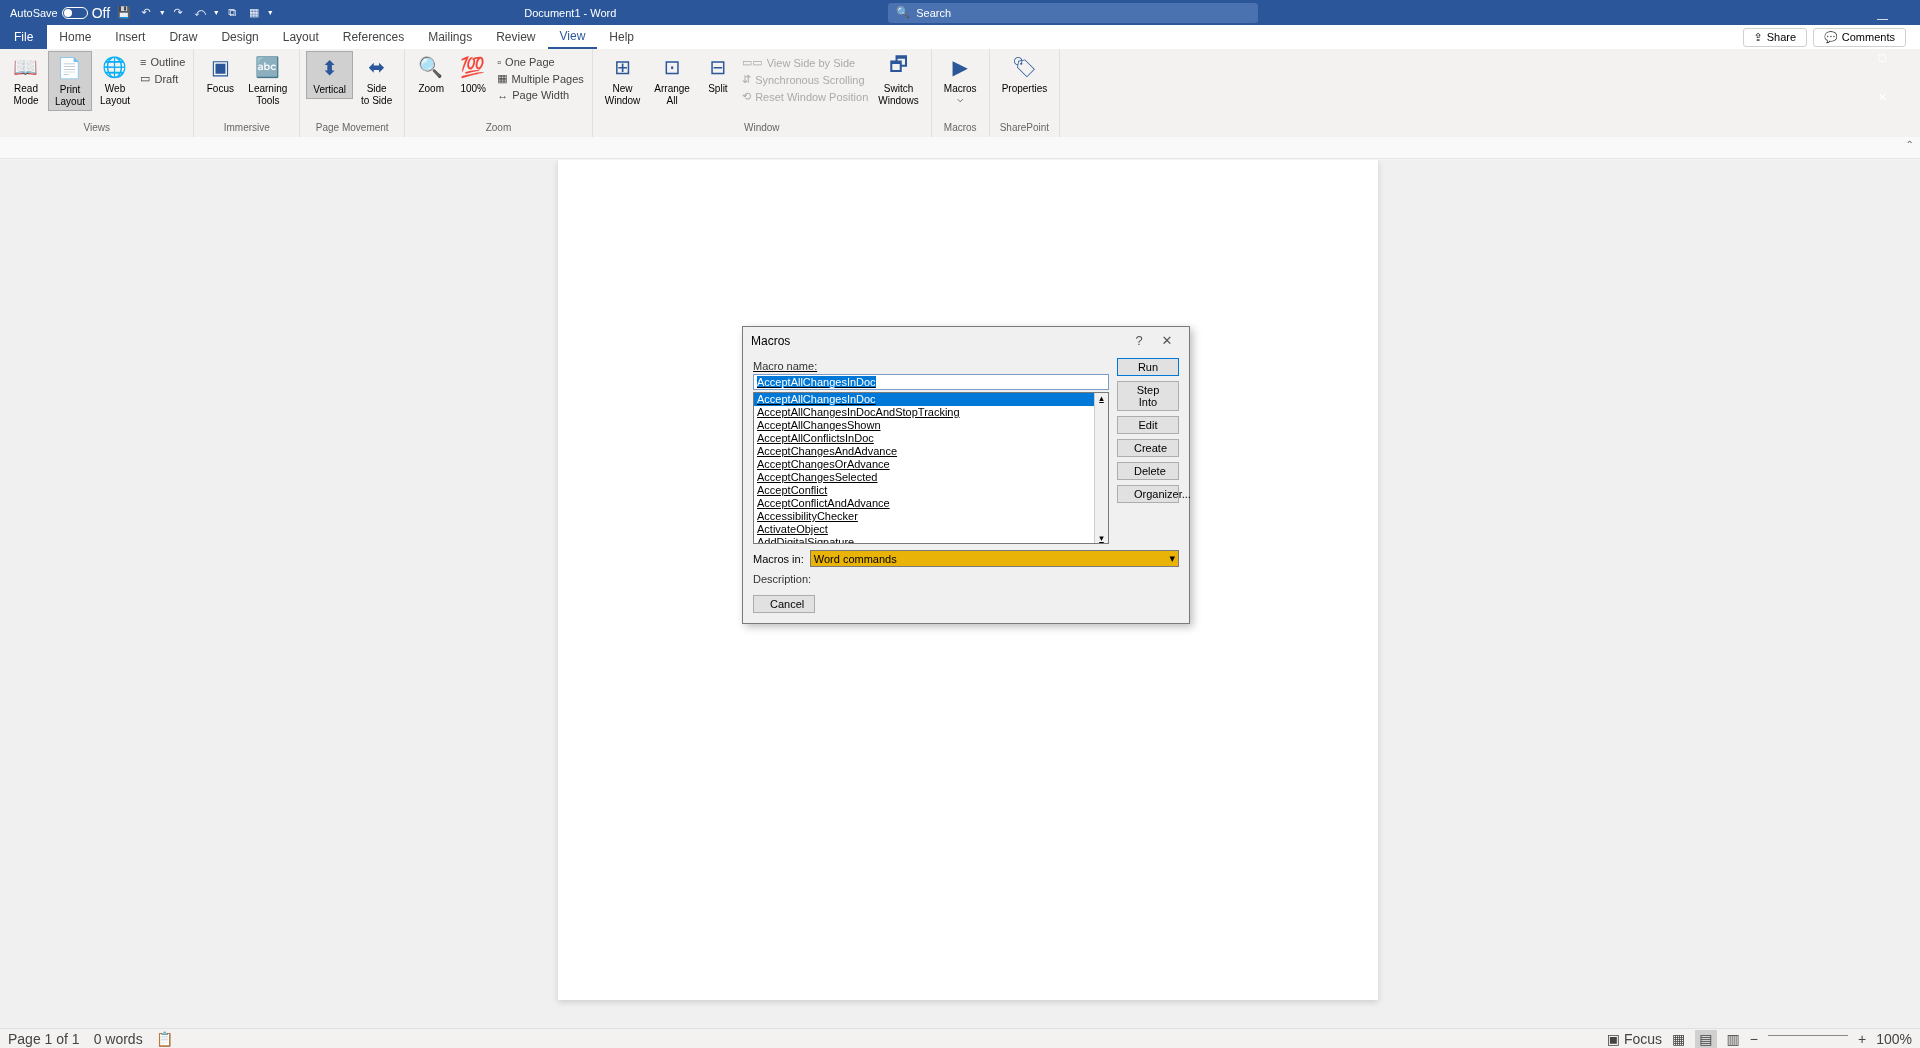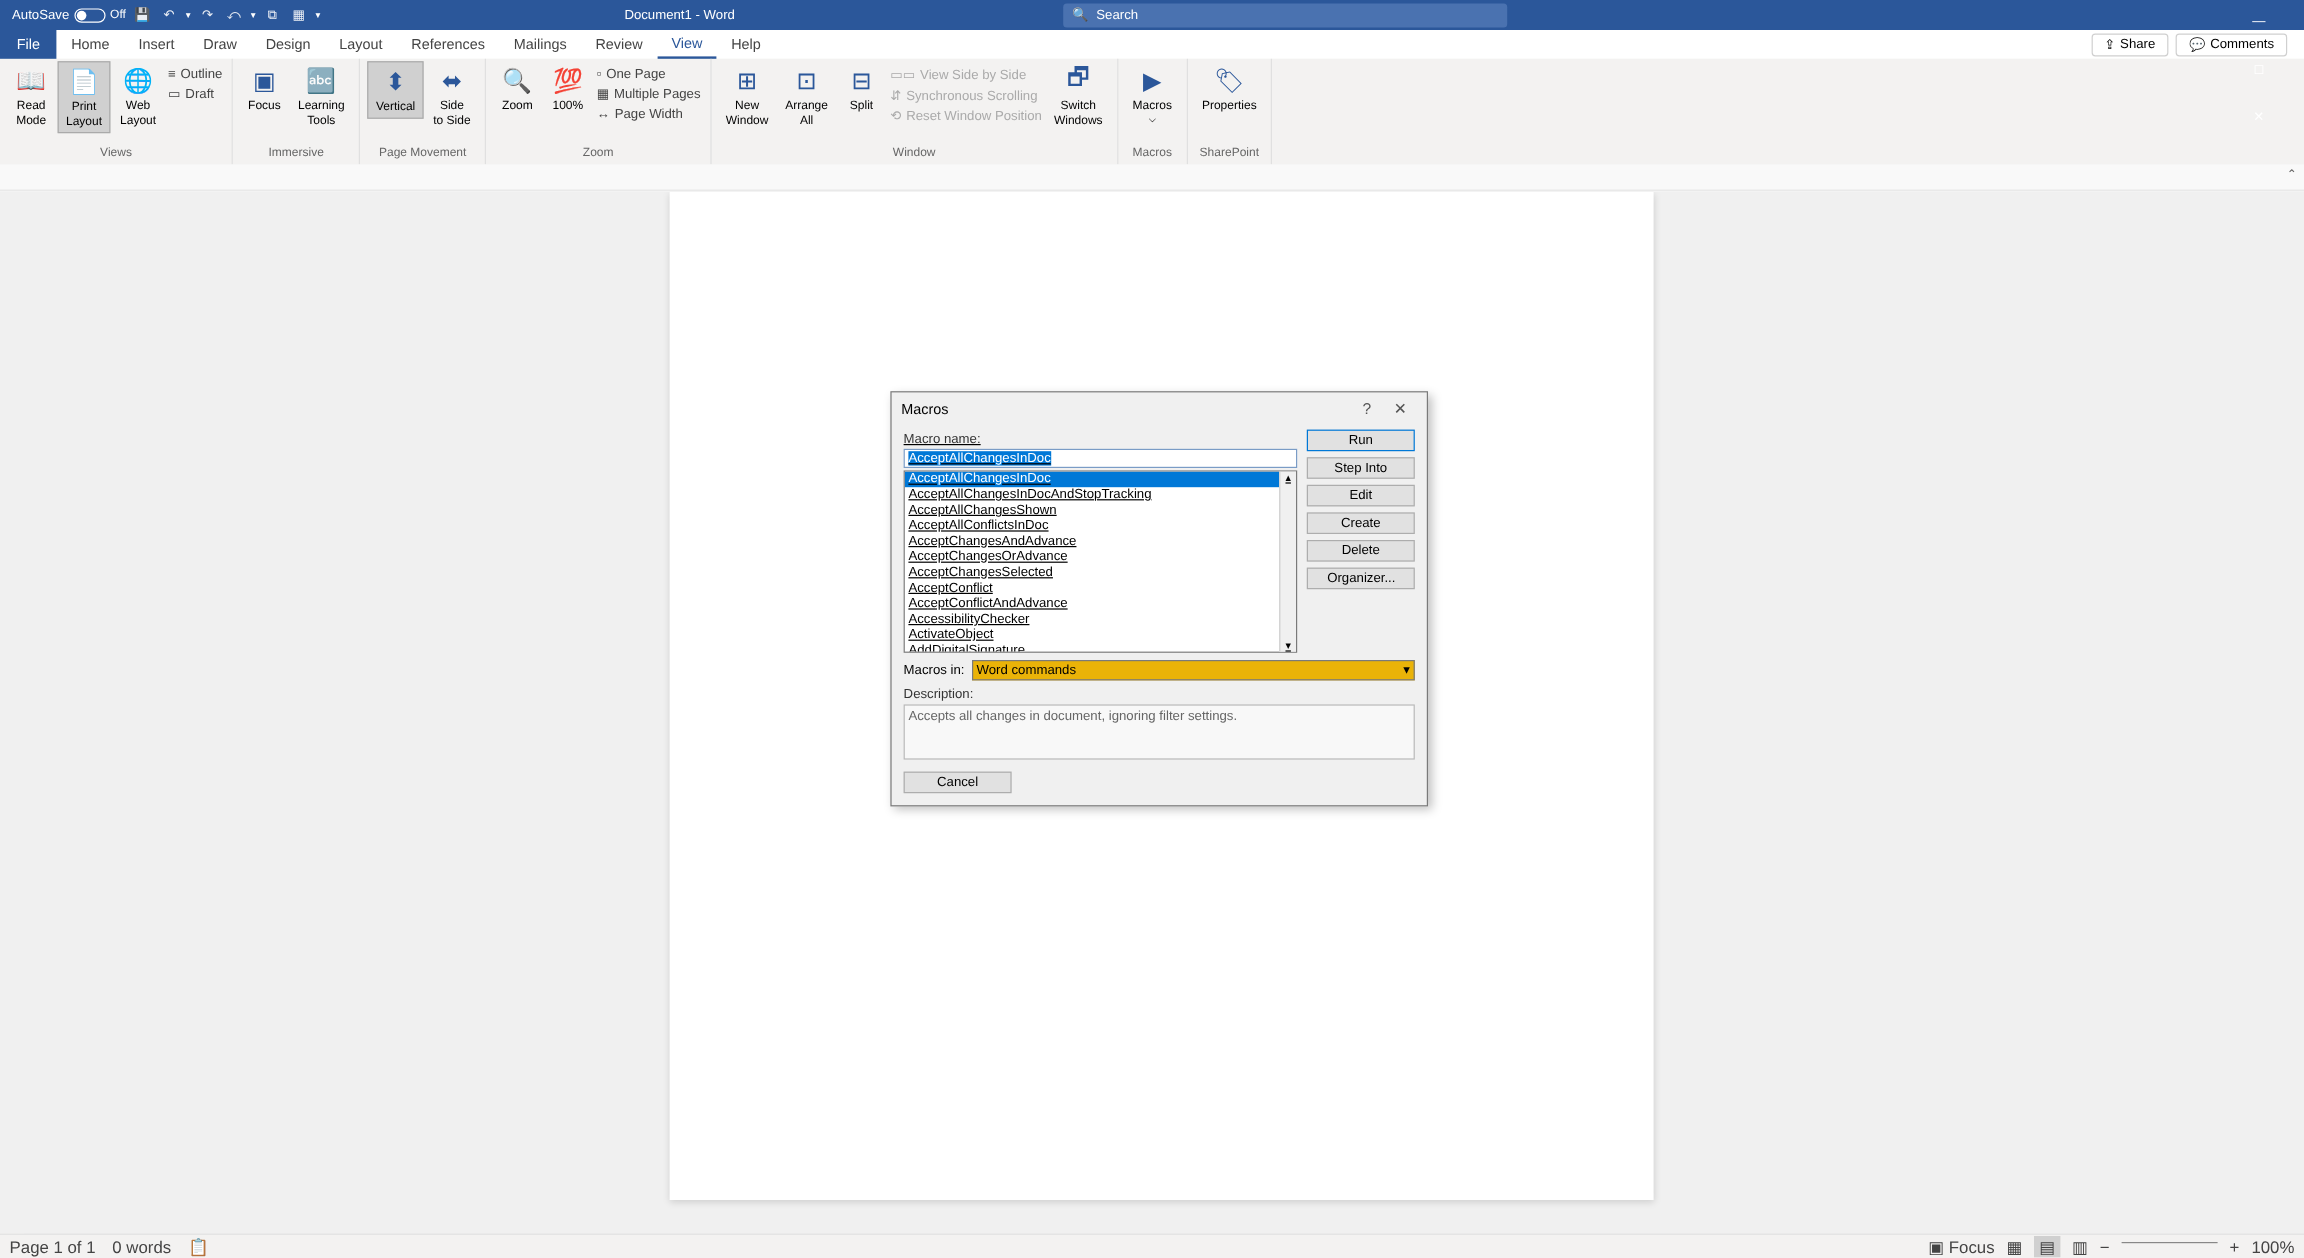--- a/index.html
+++ b/index.html
@@ -68,35 +68,35 @@
 .dinput { width: 100%; border: 1px solid #7a9cc6; padding: 1px 3px; background: white; font-size: 11px; }
 .dlist-wrap { display: flex; margin-top: 2px; border: 1px solid #7a7a7a; background: white; }
 .dlist { flex: 1; height: 150px; overflow: hidden; }
 .dlist-item { padding: 0 3px; font-size: 11px; line-height: 13px; }
 .dlist-item.selected { background: #0078d7; color: white; }
 .dscroll { width: 14px; background: #f0f0f0; border-left: 1px solid #ccc; display: flex; flex-direction: column; align-items: center; justify-content: space-between; font-size: 9px; }
 .row-inline { display: flex; align-items: center; gap: 6px; margin-top: 6px; }
 .dselect { flex: 1; border: 1px solid #7a7a7a; background: #eab308; padding: 1px 3px; display: flex; justify-content: space-between; align-items: flex-end; }
 .ddesc { width: 100%; height: 46px; border: 1px solid #b8b8b8; background: #f8f8f8; padding: 3px; color: #666; margin-top: 2px; }
 .dialog-buttons-side { display: flex; flex-direction: column; gap: 5px; }
-.dbtn { width: 90px; padding: 2px 16px; background: #e1e1e1; border: 1px solid #adadad; text-align: center; font-size: 11px; }
+.dbtn { width: 62px; padding: 2px 16px; background: #e1e1e1; border: 1px solid #adadad; text-align: center; font-size: 11px; }
 .dbtn.primary { border: 1px solid #0078d7; }
 .dialog-main-row { display: flex; gap: 8px; }
 .dialog-left { flex: 1; text-decoration: underline; }
 .dialog-footer { display: flex; margin-top: 10px; }
 </style>
 </head>
 <body>
 
 <div class="titlebar">
   <div class="titlebar-left">
     <div class="autosave">
       <span>AutoSave</span>
       <span class="toggle-off"></span>
-      <span style="font-size:10px">Off</span>
+      <span style="font-size:14px">Off</span>
     </div>
     <span class="qa-icon">💾</span>
     <span class="qa-icon">↶</span>
     <span class="qa-dropdown">▾</span>
     <span class="qa-icon">↷</span>
     <span class="qa-icon">⤺</span>
     <span class="qa-dropdown">▾</span>
     <span class="qa-icon">⧉</span>
     <span class="qa-icon">▦</span>
     <span class="qa-dropdown">▾</span>
@@ -346,21 +346,20 @@
         </div>
       </div>
       <div class="row-inline">
         <span>Macros in:</span>
         <div class="dselect">
             <span>Word commands</span>
             <span>▾</span>
           </div>
       </div>
       <span class="dlabel" style="margin-top:6px">Description:</span>
-      <div class="ddesc">Accepts all changes in document, ignoring filter settings.</div>
       <div class="dialog-footer">
         <div class="dbtn">Cancel</div>
       </div>
     </div>
   </div>
 </div>
 
 <div class="statusbar">
   <span>Page 1 of 1</span>
   <span>0 words</span>

